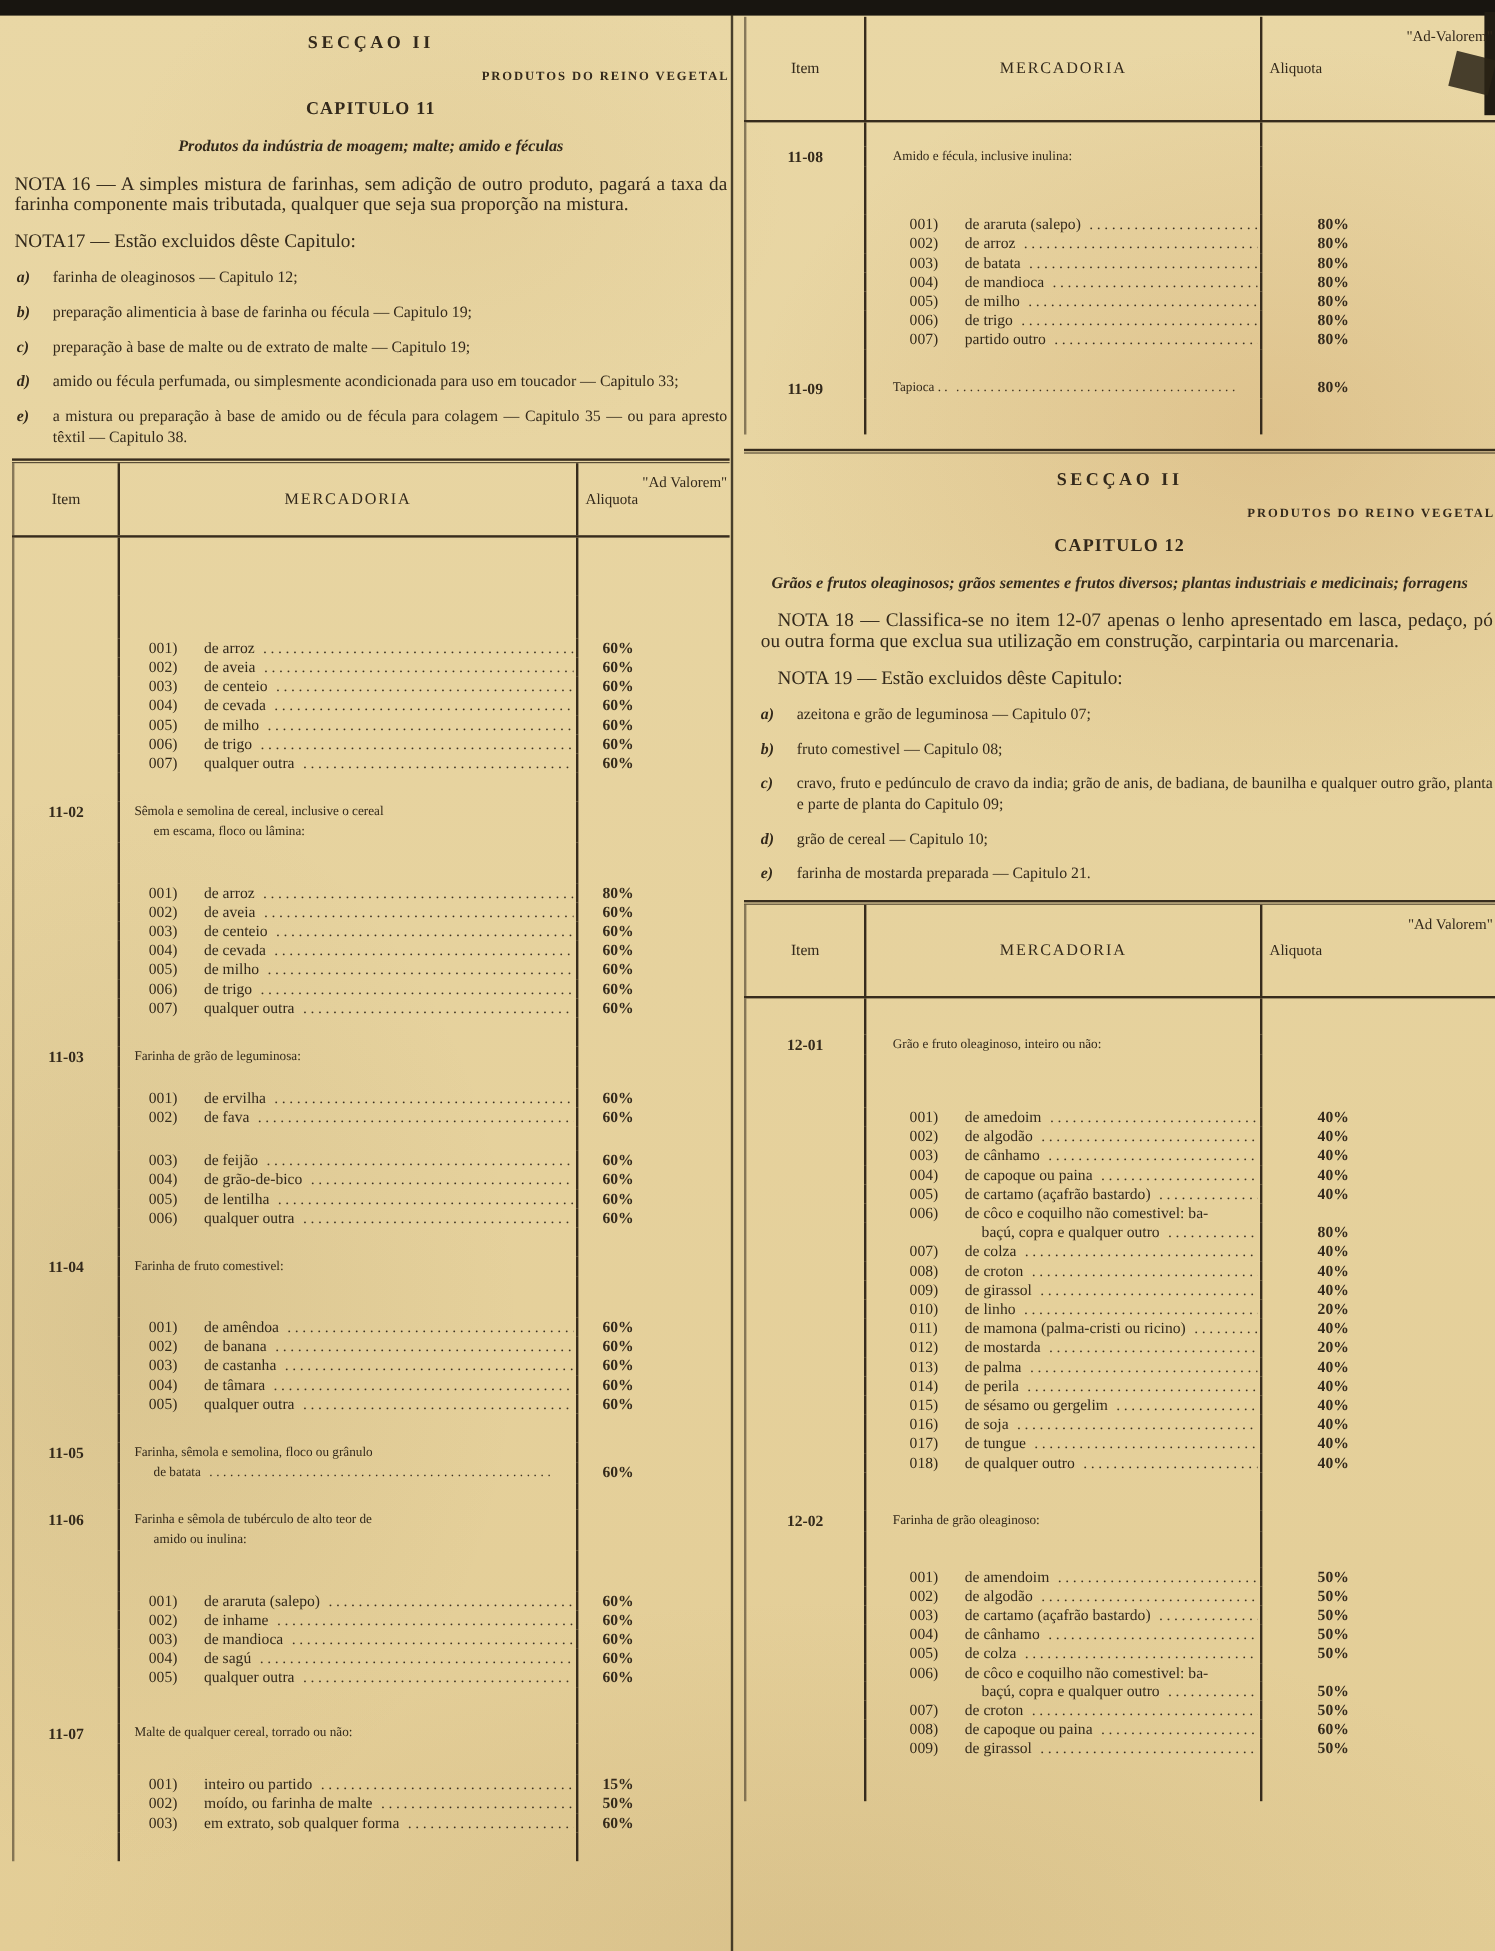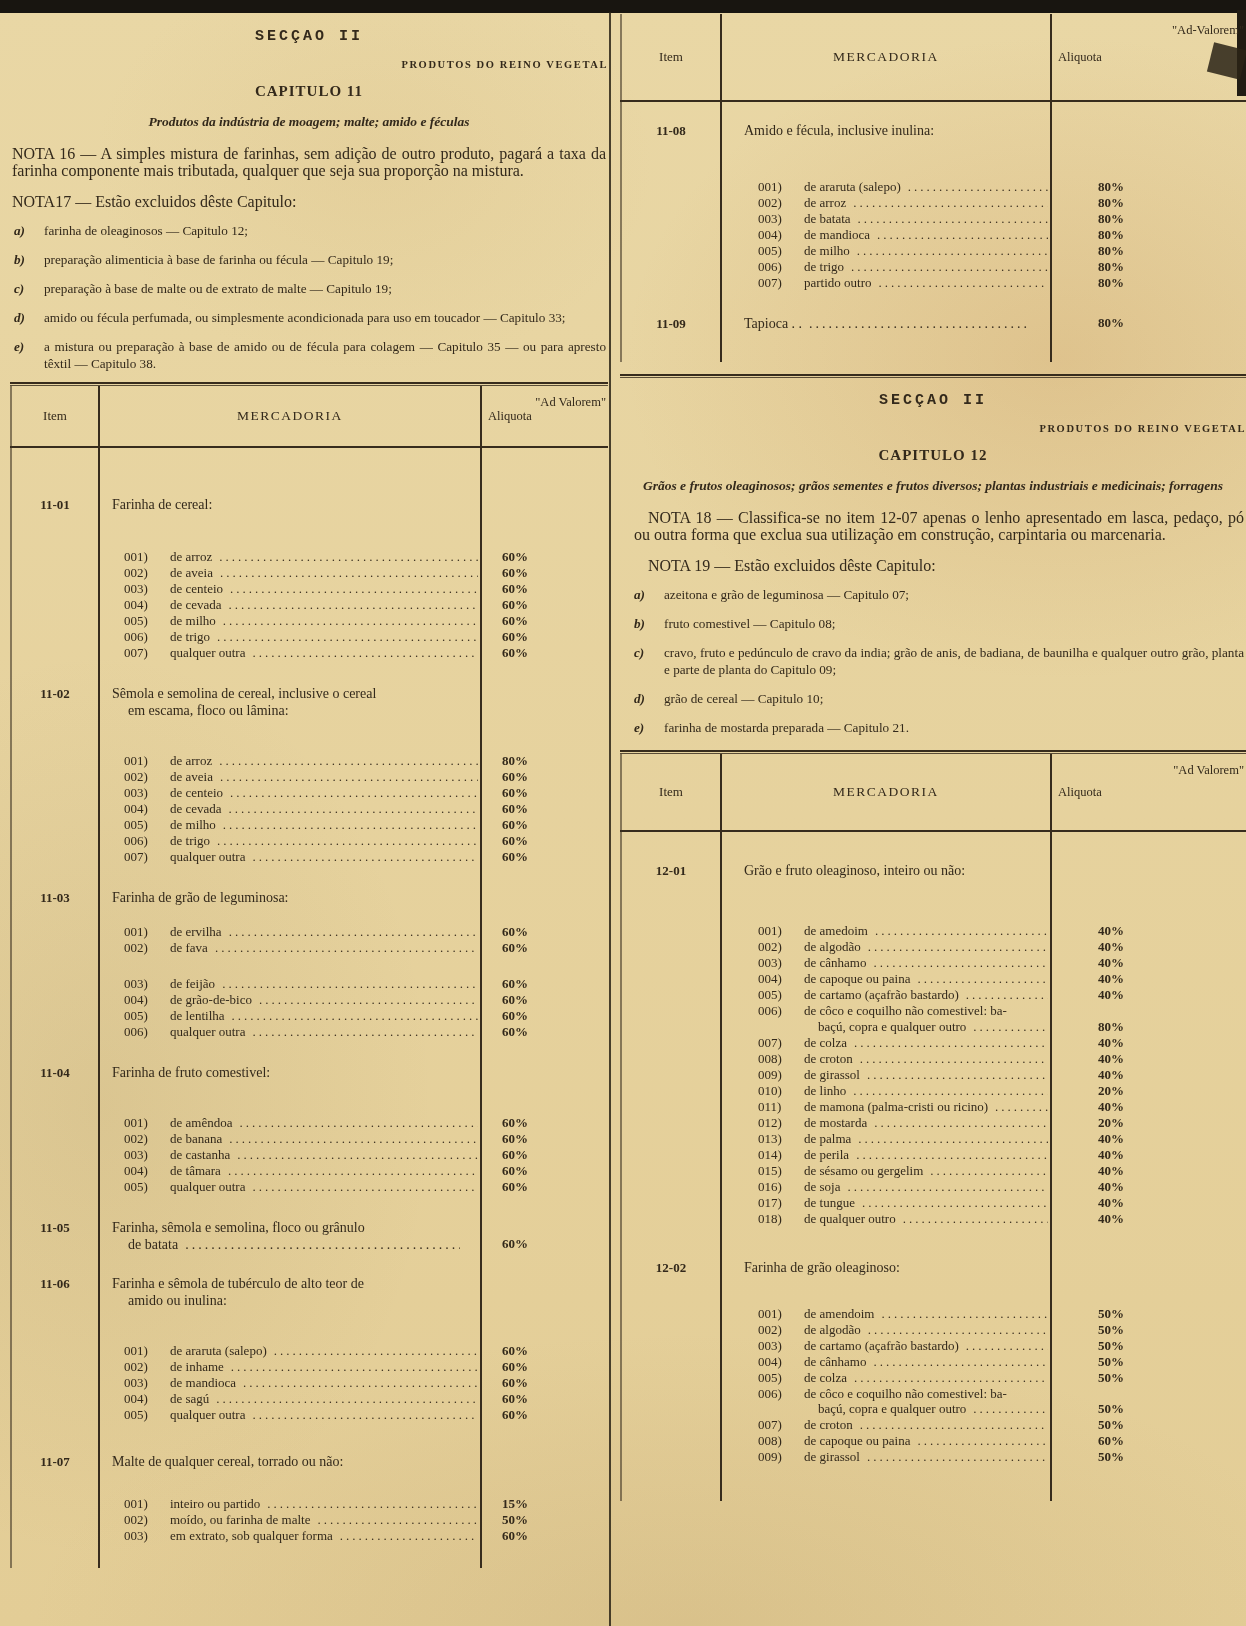--- a/index.html
+++ b/index.html
@@ -21,21 +21,21 @@
   }
   .edge-top{position:absolute;top:0;left:0;right:0;height:13px;background:#181510;}
   .edge-top-right{position:absolute;top:10px;right:0;width:9px;height:86px;background:#211c13;}
   .edge-top-right2{position:absolute;top:46px;right:2px;width:34px;height:30px;background:#2a2316;transform:rotate(14deg);opacity:.85;}
   .divider{position:absolute;left:609px;top:12px;bottom:0;width:2px;background:rgba(44,36,22,.85);}
 
   .col{position:absolute;top:14px;}
   .col-left{left:10px;width:598px;}
   .col-right{left:620px;width:626px;}
 
-  .h-sec{margin-top:14px;text-align:center;font-weight:bold;font-size:15px;letter-spacing:3px;font-family:Liberation Mono, monospace;}
+  .h-sec{margin-top:14px;text-align:center;font-weight:bold;font-size:15px;letter-spacing:3px;}
   .h-sub{margin-top:14px;text-align:right;font-weight:bold;font-size:10.5px;letter-spacing:1.6px;}
   .h-cap{margin-top:13px;text-align:center;font-weight:bold;font-size:15px;letter-spacing:1px;}
   .h-title{margin-top:13px;text-align:center;font-weight:bold;font-style:italic;font-size:13.5px;padding:0 6px;line-height:18px;}
 
   .note{margin:14px 2px 0 2px;font-size:16px;line-height:17px;text-align:justify;}
   .note-ind{text-indent:14px;margin-left:14px;margin-right:2px;}
   .note-wide{line-height:23px;}
 
   .exc{display:flex;margin:12px 2px 0 4px;font-size:13.2px;line-height:17px;}
   .exc-m{width:30px;flex:0 0 30px;font-style:italic;font-weight:bold;}
@@ -61,21 +61,21 @@
   .tbl-left{padding-top:0;}
   .trow{display:grid;}
   .tbl-left .trow{grid-template-columns:86px 384px 1fr;}
   .tbl-right .trow{grid-template-columns:98px 332px 1fr;}
   .c-code{font-weight:bold;font-size:13px;text-align:center;padding-top:1px;}
   .c-mid{border-left:2px solid var(--rule);border-right:2px solid var(--rule);}
   .c-rate{font-weight:bold;font-size:13px;padding-left:20px;white-space:nowrap;}
   .tbl-right .c-rate{padding-left:46px;}
 
   .line{display:flex;align-items:baseline;}
-  .line.desc{font-size:14px;line-height:17px;padding-left:12px;padding-right:20px;}
+  .line.desc{font-size:11px;line-height:17px;padding-left:12px;padding-right:20px;}
   .tbl-right .line.desc{padding-left:22px;}
   .line.desc.cont{padding-left:28px;}
   .line.sub{font-size:13px;line-height:15.5px;padding-left:24px;padding-right:2px;}
   .tbl-right .line.sub{padding-left:36px;}
   .line.sub.cont{padding-left:84px;}
   .tbl-right .line.sub.cont{padding-left:96px;}
   .num{flex:0 0 46px;}
   .lbl{white-space:nowrap;}
   .leader{flex:1;overflow:hidden;white-space:nowrap;letter-spacing:3px;margin-left:7px;color:#3d3222;}
   .pad-top-left{height:48px;}
@@ -130,29 +130,20 @@
         <div class="r2">"Ad Valorem"</div>
       </div>
     </div>
     <div class="rule-heavy"></div>
     <div class="tbody tbl-left" id="tbl-left">
       <div class="trow pad-top-left">
           <div class="c-code"></div>
           <div class="c-mid"></div>
           <div class="c-rate"></div>
         </div>
-    <div class="trow">
-          <div class="c-code">11-01</div>
-          <div class="c-mid">
-            <div class="line desc">
-              <span class="lbl">Farinha de cereal:</span>
-            </div>
-          </div>
-          <div class="c-rate"></div>
-        </div>
         <div class="trow" style="height: 36px;">
           <div class="c-code"></div>
           <div class="c-mid"></div>
           <div class="c-rate"></div>
         </div>
         <div class="trow">
           <div class="c-code"></div>
           <div class="c-mid">
             <div class="line sub">
               <span class="num">001)</span>

